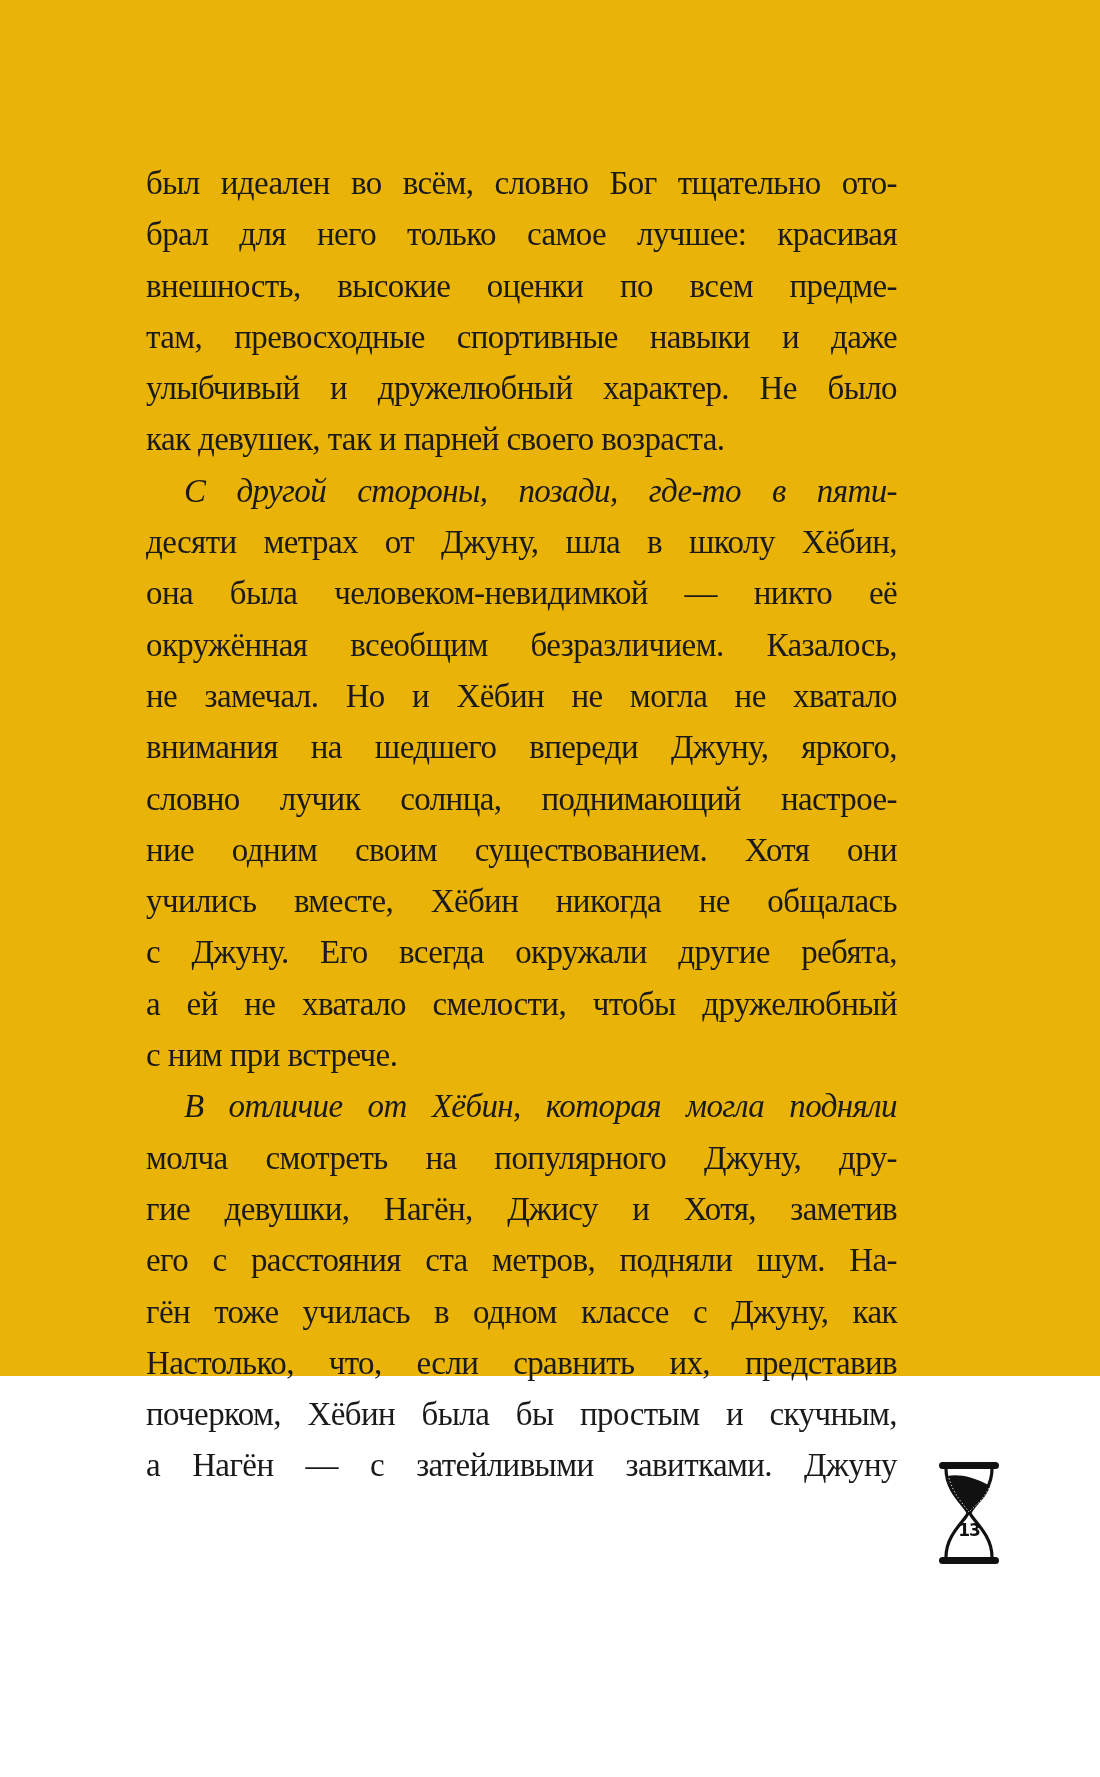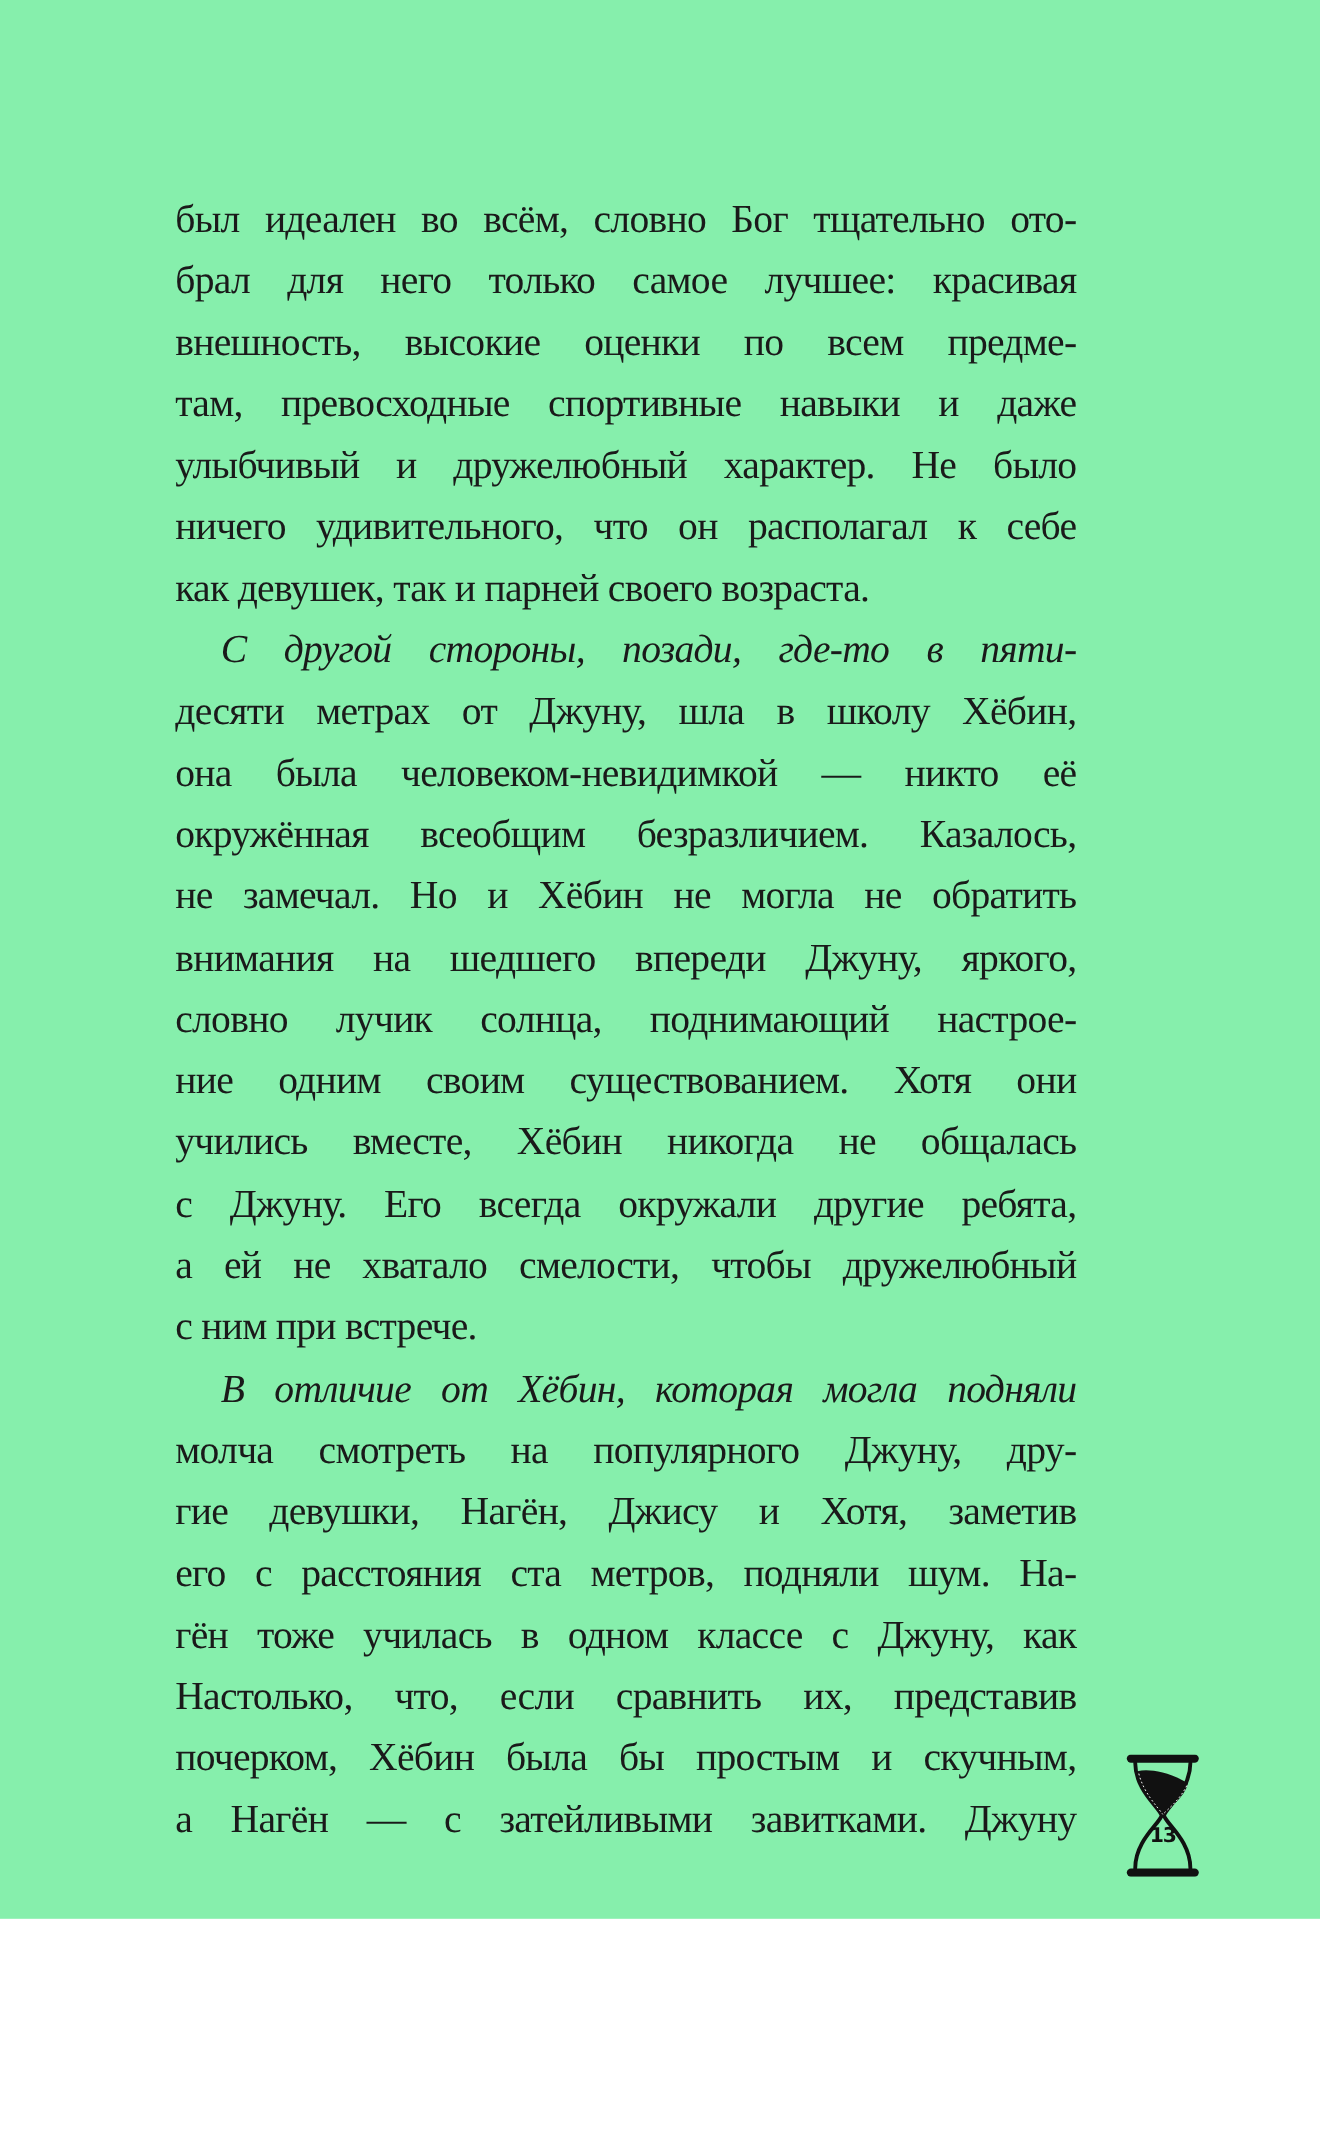--- a/index.html
+++ b/index.html
@@ -1,17 +1,17 @@
 <!DOCTYPE html>
 <html><head>
   <meta charset="utf-8">
   <style>
     html, body { margin: 0; padding: 0; background: #ffffff; }
     body { width: 1100px; height: 1777px; position: relative; overflow: hidden; }
-    .page { position: absolute; left: 0; top: 0; width: 1100px; height: 1599px; background: #86efac; }
+    .page { position: absolute; left: 0; top: 0; width: 1100px; height: 1376px; background: #eab308; }
     .text-block {
       position: absolute;
       left: 146px;
       top: 158px;
       width: 751px;
       font-family: "Liberation Serif", "DejaVu Serif", serif;
       font-size: 33px;
       color: #1a1a1a;
       letter-spacing: -0.6px;
     }
@@ -49,29 +49,28 @@
 <body>
 
 <div class="page">
   <div class="text-block" id="text-block">
       <div>
         <span class="line">был идеален во всём, словно Бог тщательно ото-</span>
         <span class="line">брал для него только самое лучшее: красивая</span>
         <span class="line">внешность, высокие оценки по всем предме-</span>
         <span class="line">там, превосходные спортивные навыки и даже</span>
         <span class="line">улыбчивый и дружелюбный характер. Не было</span>
-        <span class="line">ничего удивительного, что он располагал к себе</span>
         <span class="line last">как девушек, так и парней своего возраста.</span>
       </div>
       <div>
         <span class="line indent">С другой стороны, позади, где-то в пяти-</span>
         <span class="line">десяти метрах от Джуну, шла в школу Хёбин,</span>
         <span class="line">она была человеком-невидимкой — никто её</span>
         <span class="line">окружённая всеобщим безразличием. Казалось,</span>
-        <span class="line">не замечал. Но и Хёбин не могла не обратить</span>
+        <span class="line">не замечал. Но и Хёбин не могла не хватало</span>
         <span class="line">внимания на шедшего впереди Джуну, яркого,</span>
         <span class="line">словно лучик солнца, поднимающий настрое-</span>
         <span class="line">ние одним своим существованием. Хотя они</span>
         <span class="line">учились вместе, Хёбин никогда не общалась</span>
         <span class="line">с Джуну. Его всегда окружали другие ребята,</span>
         <span class="line">а ей не хватало смелости, чтобы дружелюбный</span>
         <span class="line last">с ним при встрече.</span>
       </div>
       <div>
         <span class="line indent">В отличие от Хёбин, которая могла подняли</span>

